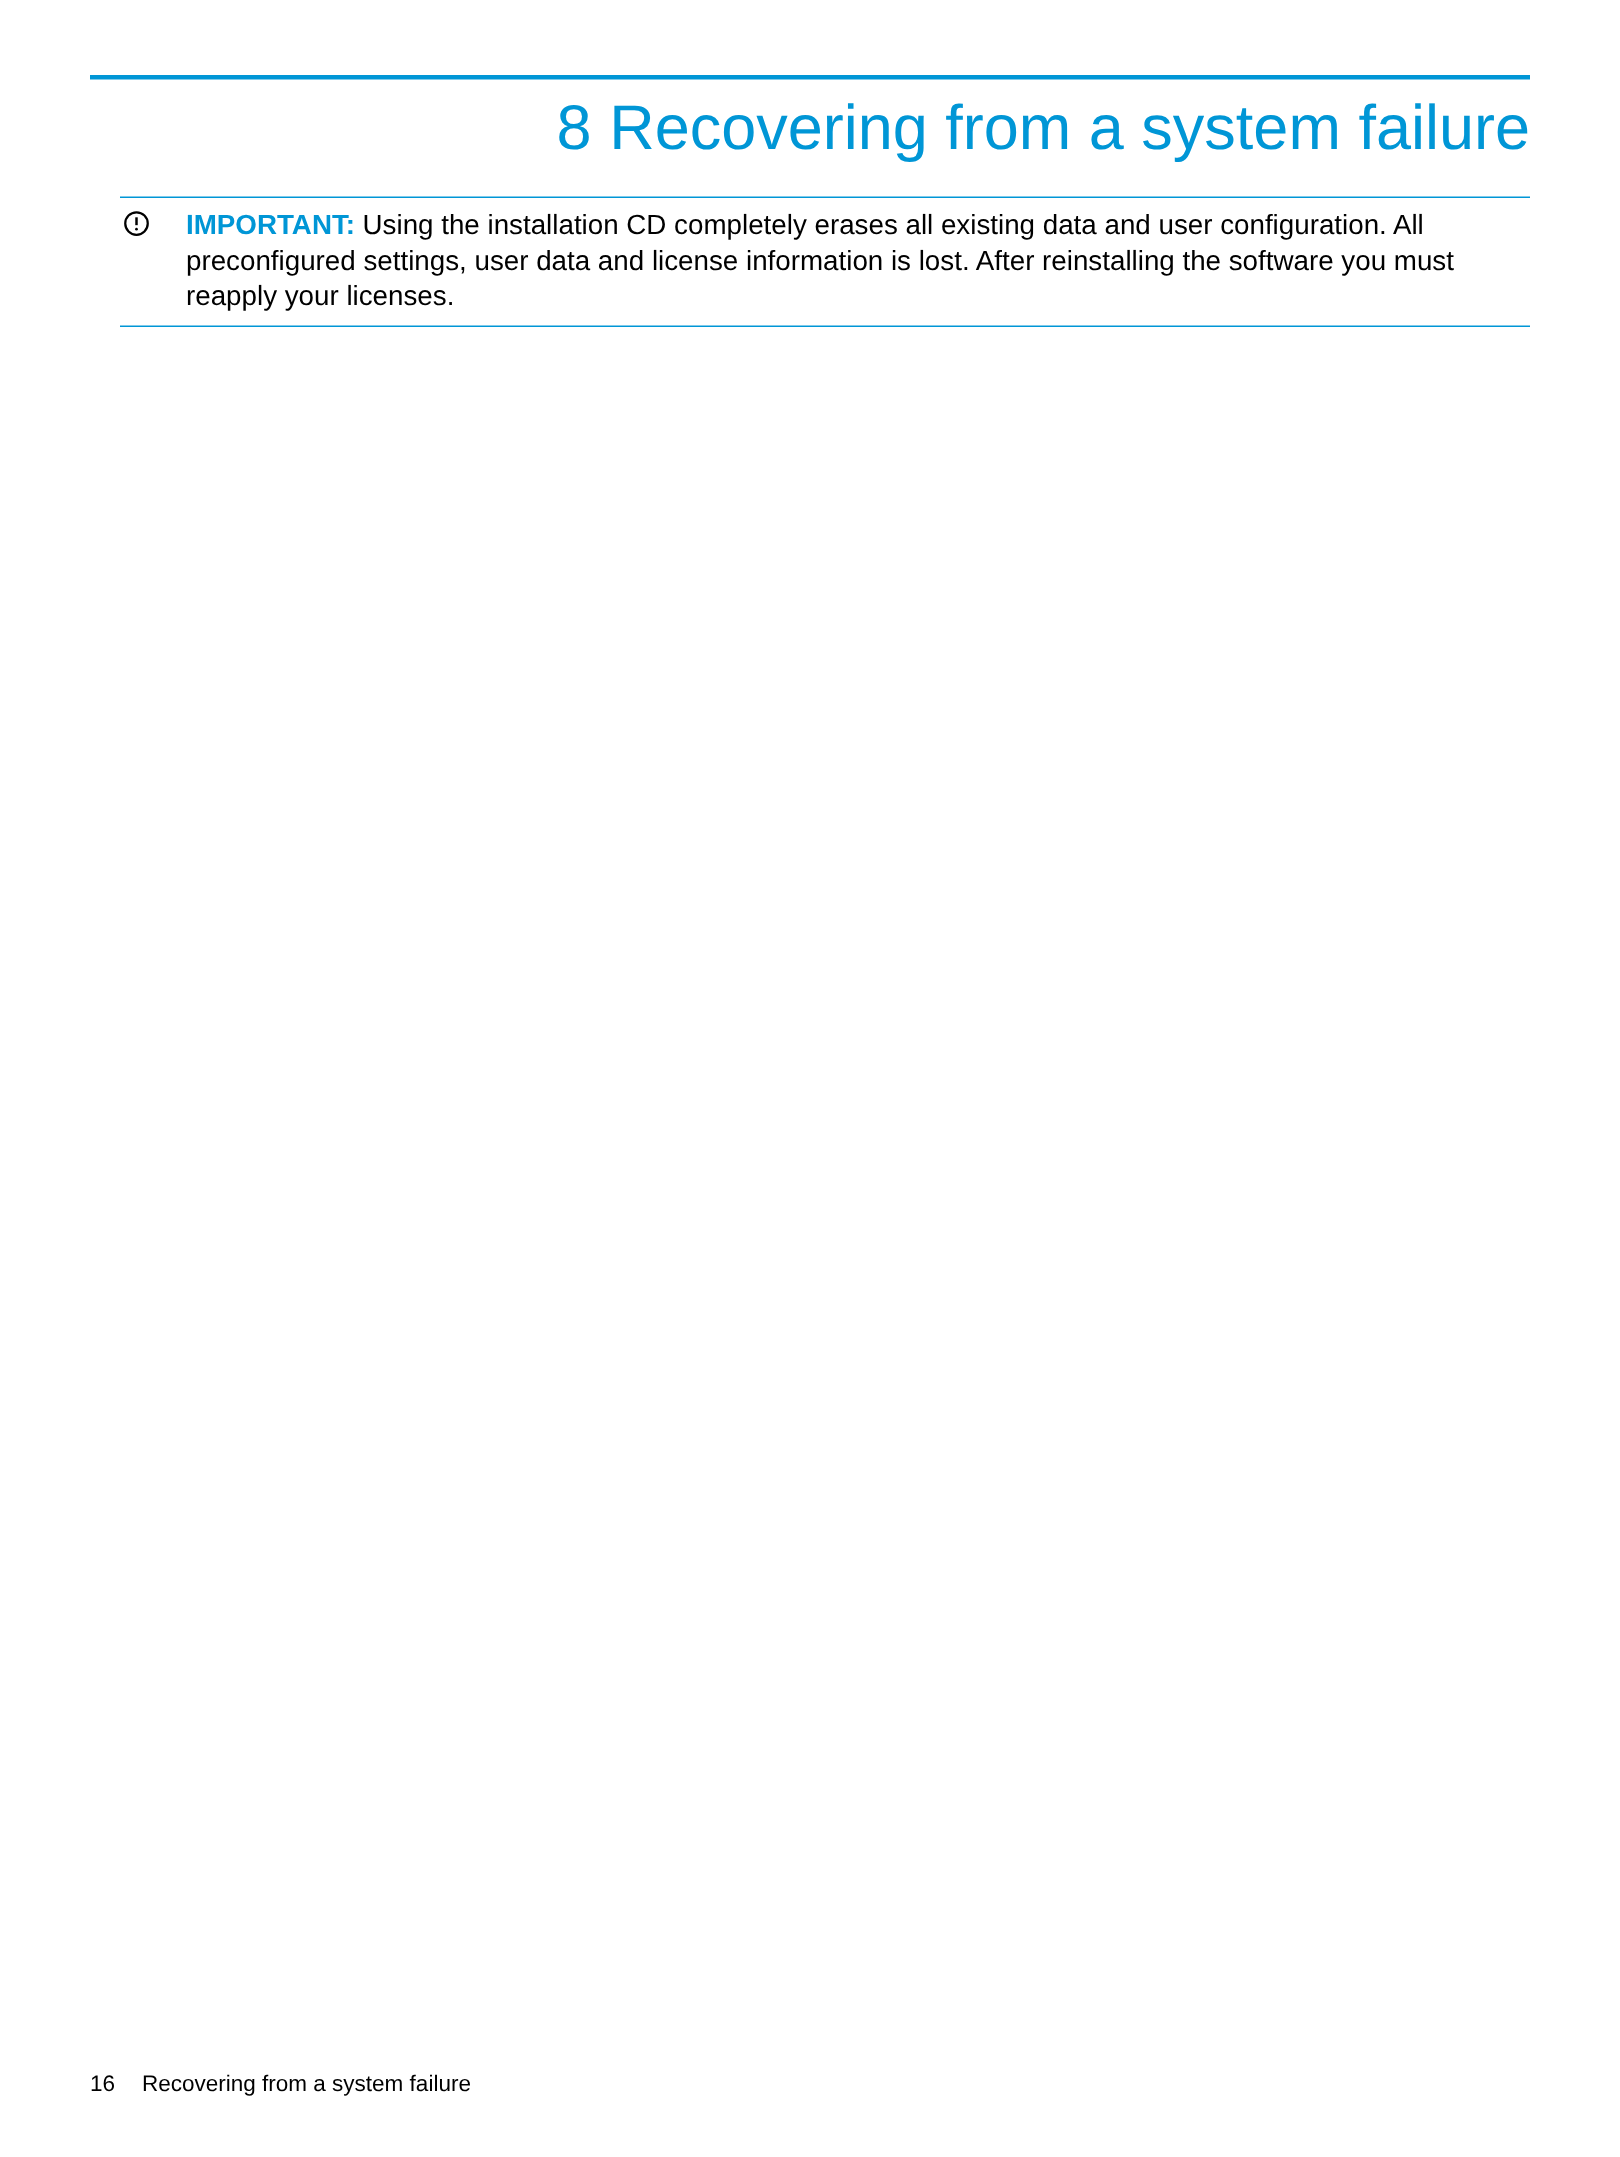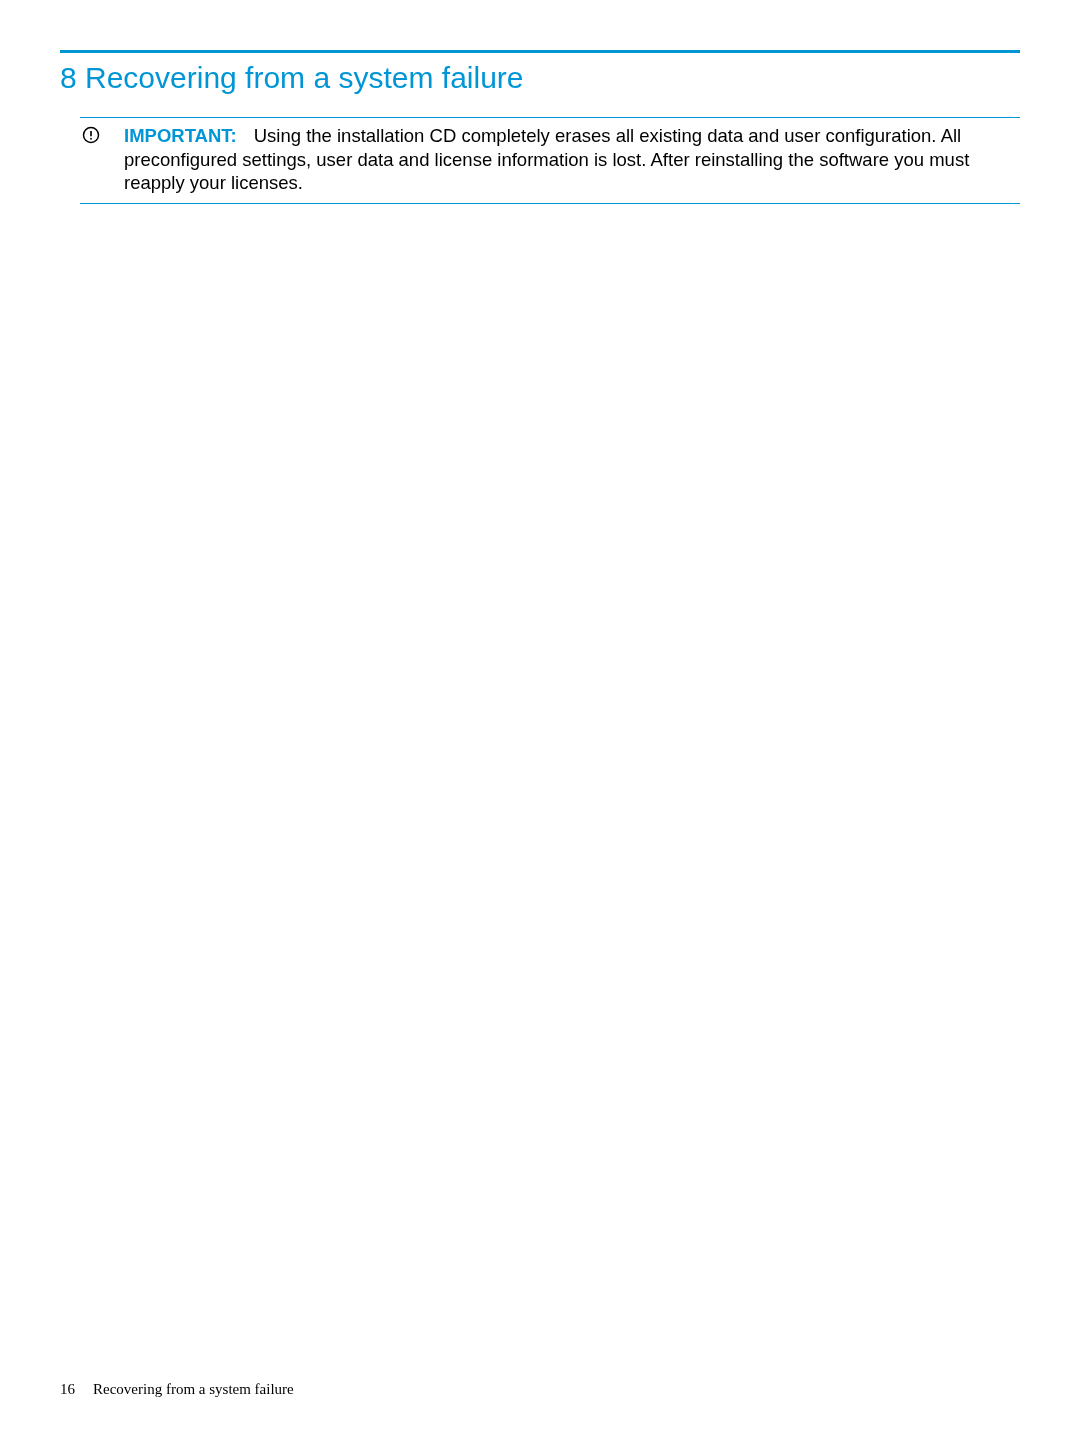--- a/index.html
+++ b/index.html
@@ -19,25 +19,26 @@
       padding: 50px 60px 0 60px;
       height: 100%;
       position: relative;
     }
     .top-rule {
       border-top: 3px solid #0096d6;
       width: 100%;
       margin-bottom: 8px;
     }
     .chapter-heading {
-      font-size: 30px;
+      font-size: 42px;
       font-weight: 300;
       color: #0096d6;
       margin-bottom: 22px;
       letter-spacing: 0px;
+      text-align: right;
     }
     .body-text {
       font-size: 18.5px;
       line-height: 1.3;
       color: #000000;
       margin-left: 63px;
       margin-bottom: 12px;
       font-weight: 300;
     }
     .xref-link {
@@ -66,30 +67,29 @@
     }
     .callout-text {
       font-size: 18.5px;
       line-height: 1.28;
       font-weight: 300;
       color: #000000;
     }
     .callout-label {
       font-weight: 700;
       color: #0096d6;
-      margin-right: 17px;
+      margin-right: 5px;
     }
     .footer {
       position: absolute;
       bottom: 40px;
       left: 60px;
       font-size: 15px;
       font-weight: 300;
       color: #000000;
-      font-family: Liberation Serif, serif;
     }
     .footer-pagenum {
       margin-right: 18px;
     }
   </style>
 </head>
 <body>
 
 <div class="page">
   <div class="top-rule"></div>

